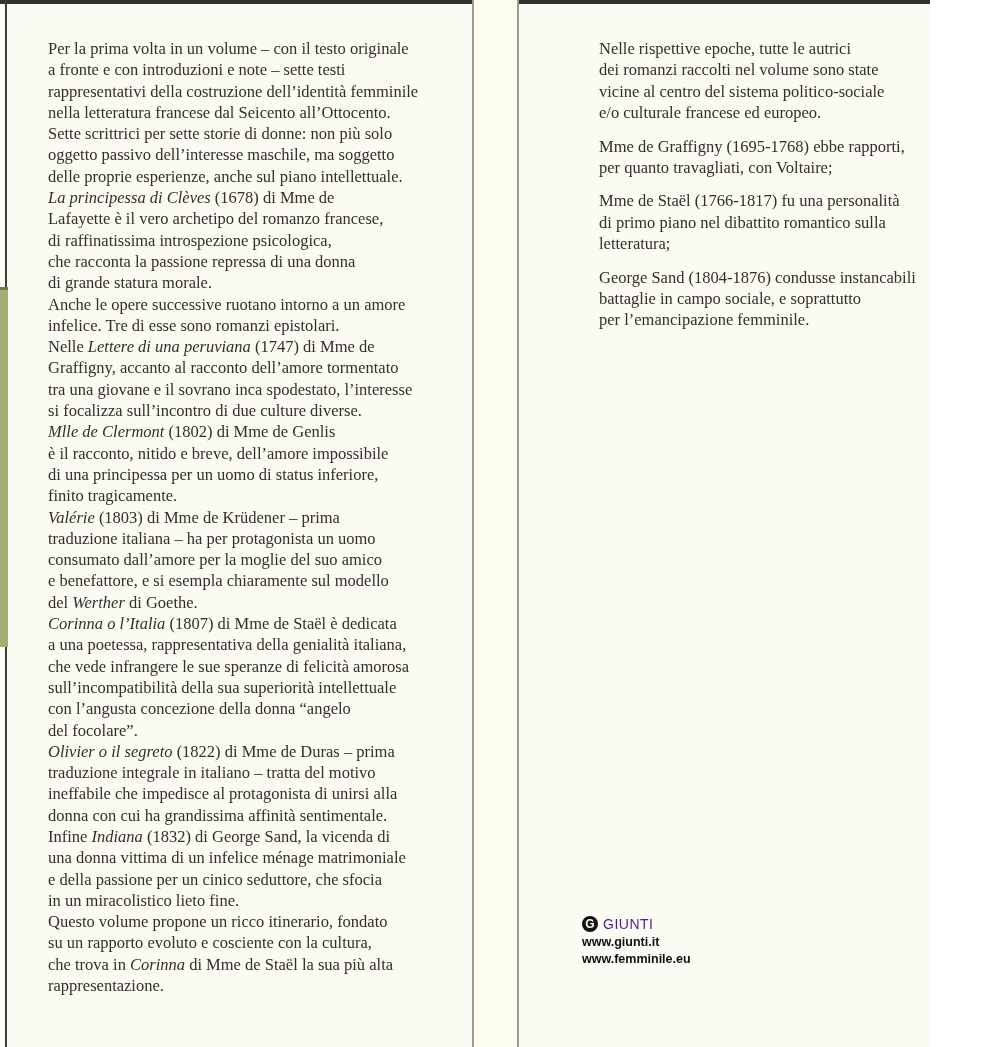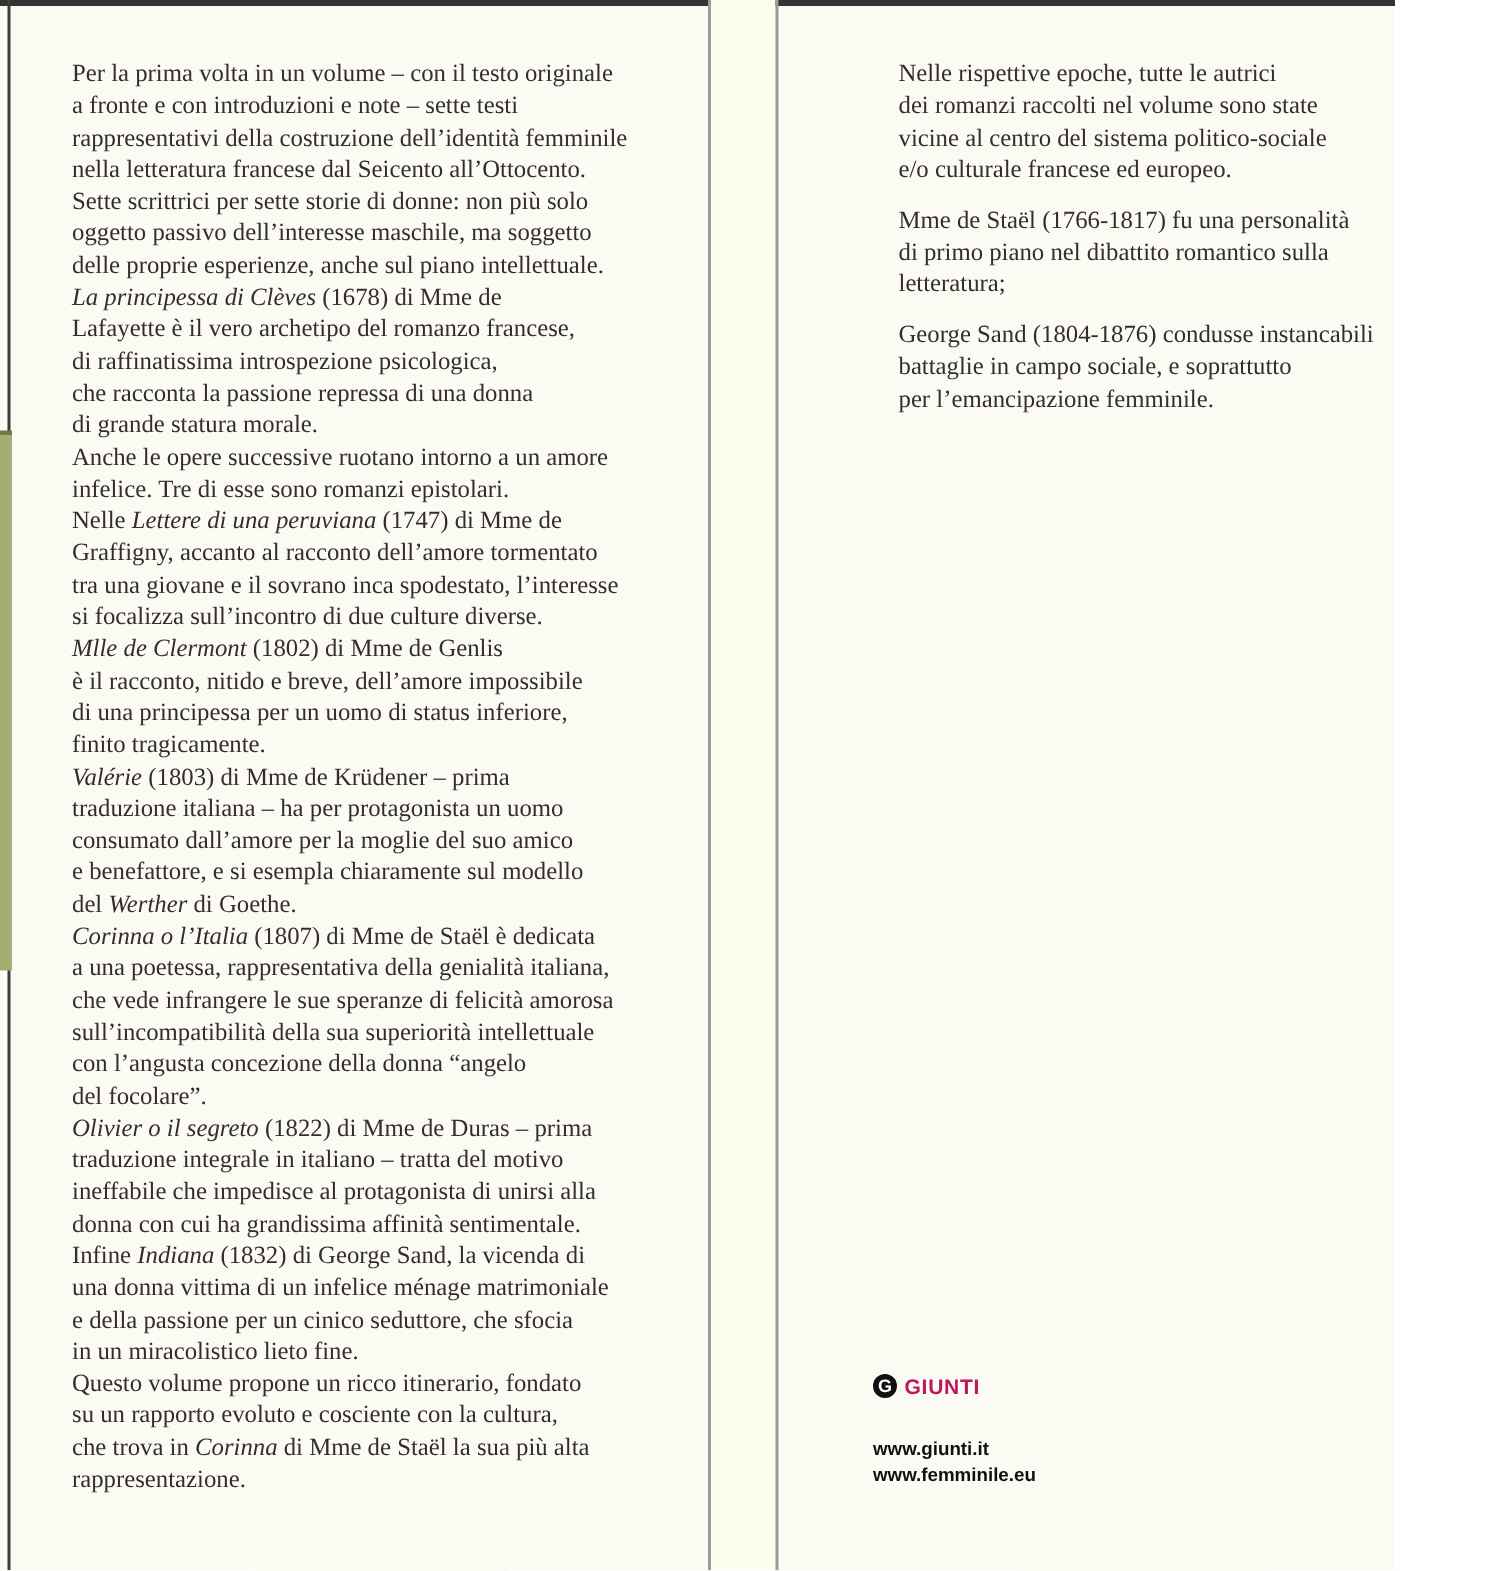--- a/index.html
+++ b/index.html
@@ -29,22 +29,22 @@
   .flap-right {
     position:absolute; left:583px; top:38px; width:375px;
     font-size:16.5px; line-height:21.4px; white-space:nowrap;
   }
   .flap-right .para { margin:0 0 12px 16px; }
   i { font-style:italic; }
 
   
   .publisher { position:absolute; left:582px; top:916px; font-family:"Liberation Sans", sans-serif; }
   .logo-row  { display:flex; align-items:center; gap:5px; }
-  .logo-text { font-weight:bold; font-size:14px; letter-spacing:0.5px; color:#be185d; }
-  .links     { margin-top:26px; font-weight:bold; font-size:12.5px; line-height:17px; color:#101010; }
+  .logo-text { font-weight:normal; font-size:14px; letter-spacing:0.5px; color:#4c1d95; }
+  .links     { margin-top:2px; font-weight:bold; font-size:12.5px; line-height:17px; color:#101010; }
 
   
   .credits {
     position:absolute; left:933px; top:970px;
     transform:rotate(-90deg); transform-origin:0 0;
     width:225px; white-space:nowrap;
     font-family:"Liberation Sans", sans-serif;
     font-size:8px; line-height:10px; color:var(--credit-gray,#8b8b8b);
   }
 </style>
@@ -58,20 +58,21 @@
   <div class="gutter-fill"></div>
   <div class="gutter-line-l"></div>
   <div class="gutter-line-r"></div>
   <div class="olive-left"></div>
   <div class="olive-right"></div>
 
   <div class="flap-left">Per la prima volta in un volume – con il testo originale<br>a fronte e con introduzioni e note – sette testi<br>rappresentativi della costruzione dell’identità femminile<br>nella letteratura francese dal Seicento all’Ottocento.<br>Sette scrittrici per sette storie di donne: non più solo<br>oggetto passivo dell’interesse maschile, ma soggetto<br>delle proprie esperienze, anche sul piano intellettuale.<br><i>La principessa di Clèves</i> (1678) di Mme de<br>Lafayette è il vero archetipo del romanzo francese,<br>di raffinatissima introspezione psicologica,<br>che racconta la passione repressa di una donna<br>di grande statura morale.<br>Anche le opere successive ruotano intorno a un amore<br>infelice. Tre di esse sono romanzi epistolari.<br>Nelle <i>Lettere di una peruviana</i> (1747) di Mme de<br>Graffigny, accanto al racconto dell’amore tormentato<br>tra una giovane e il sovrano inca spodestato, l’interesse<br>si focalizza sull’incontro di due culture diverse.<br><i>Mlle de Clermont</i> (1802) di Mme de Genlis<br>è il racconto, nitido e breve, dell’amore impossibile<br>di una principessa per un uomo di status inferiore,<br>finito tragicamente.<br><i>Valérie</i> (1803) di Mme de Krüdener – prima<br>traduzione italiana – ha per protagonista un uomo<br>consumato dall’amore per la moglie del suo amico<br>e benefattore, e si esempla chiaramente sul modello<br>del <i>Werther</i> di Goethe.<br><i>Corinna o l’Italia</i> (1807) di Mme de Staël è dedicata<br>a una poetessa, rappresentativa della genialità italiana,<br>che vede infrangere le sue speranze di felicità amorosa<br>sull’incompatibilità della sua superiorità intellettuale<br>con l’angusta concezione della donna “angelo<br>del focolare”.<br><i>Olivier o il segreto</i> (1822) di Mme de Duras – prima<br>traduzione integrale in italiano – tratta del motivo<br>ineffabile che impedisce al protagonista di unirsi alla<br>donna con cui ha grandissima affinità sentimentale.<br>Infine <i>Indiana</i> (1832) di George Sand, la vicenda di<br>una donna vittima di un infelice ménage matrimoniale<br>e della passione per un cinico seduttore, che sfocia<br>in un miracolistico lieto fine.<br>Questo volume propone un ricco itinerario, fondato<br>su un rapporto evoluto e cosciente con la cultura,<br>che trova in <i>Corinna</i> di Mme de Staël la sua più alta<br>rappresentazione.</div>
 
   <div class="flap-right">
       <div class="para">Nelle rispettive epoche, tutte le autrici<br>dei romanzi raccolti nel volume sono state<br>vicine al centro del sistema politico-sociale<br>e/o culturale francese ed europeo.</div>
+      <div class="para">Mme de Graffigny (1695-1768) ebbe rapporti,<br>per quanto travagliati, con Voltaire;</div>
       <div class="para">Mme de Staël (1766-1817) fu una personalità<br>di primo piano nel dibattito romantico sulla<br>letteratura;</div>
       <div class="para">George Sand (1804-1876) condusse instancabili<br>battaglie in campo sociale, e soprattutto<br>per l’emancipazione femminile.</div>
     </div>
 
   <div class="publisher">
     <div class="logo-row">
       <svg width="16" height="16" viewBox="0 0 16 16">
         <circle cx="8" cy="8" r="8" fill="#111"></circle>
         <text x="8" y="12.2" text-anchor="middle" font-size="12" font-family="Liberation Sans, sans-serif" font-weight="bold" fill="#ffffff">G</text>
       </svg>

